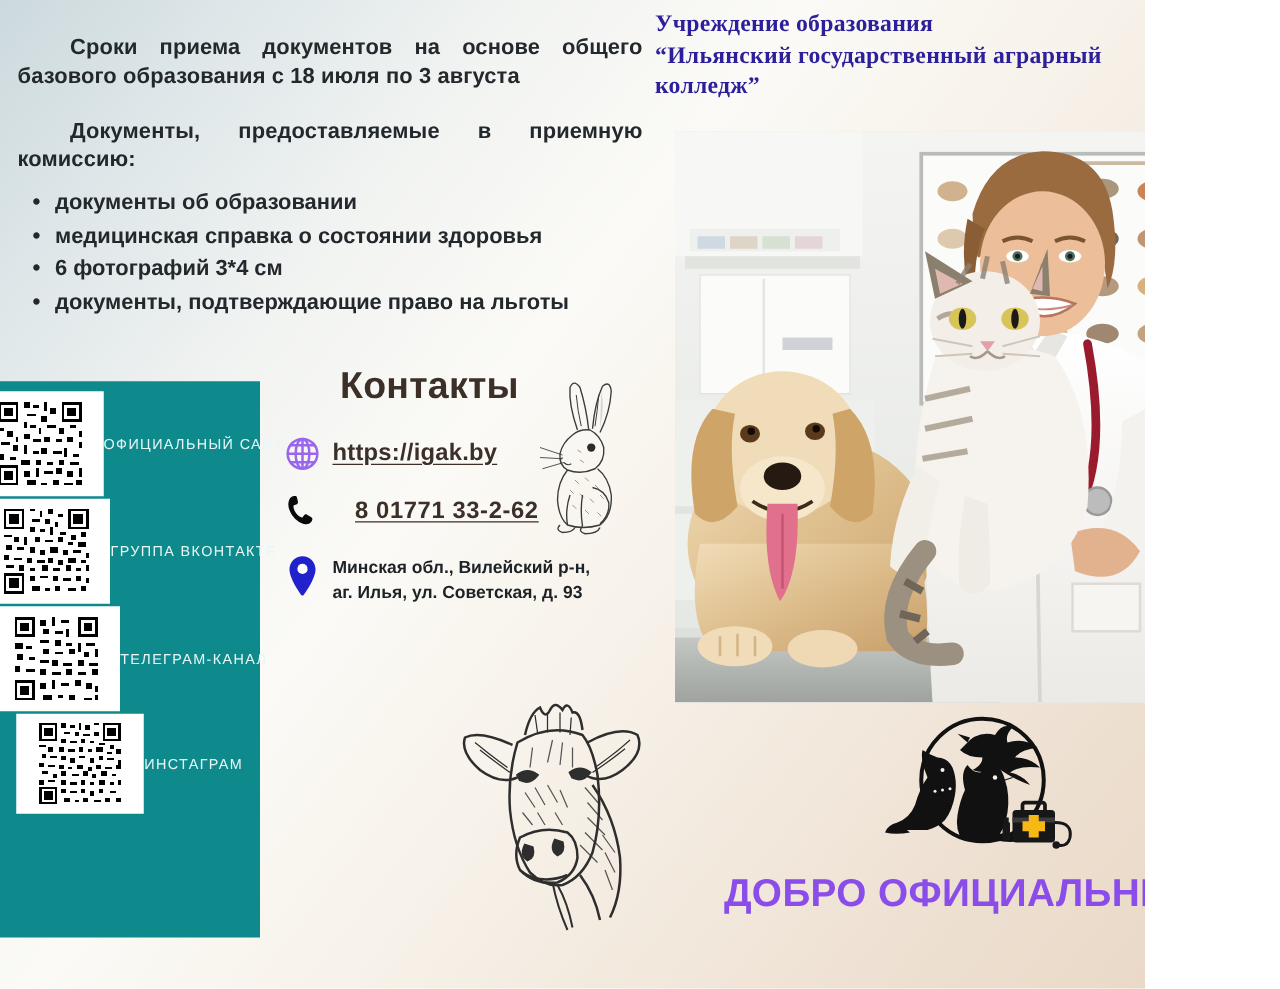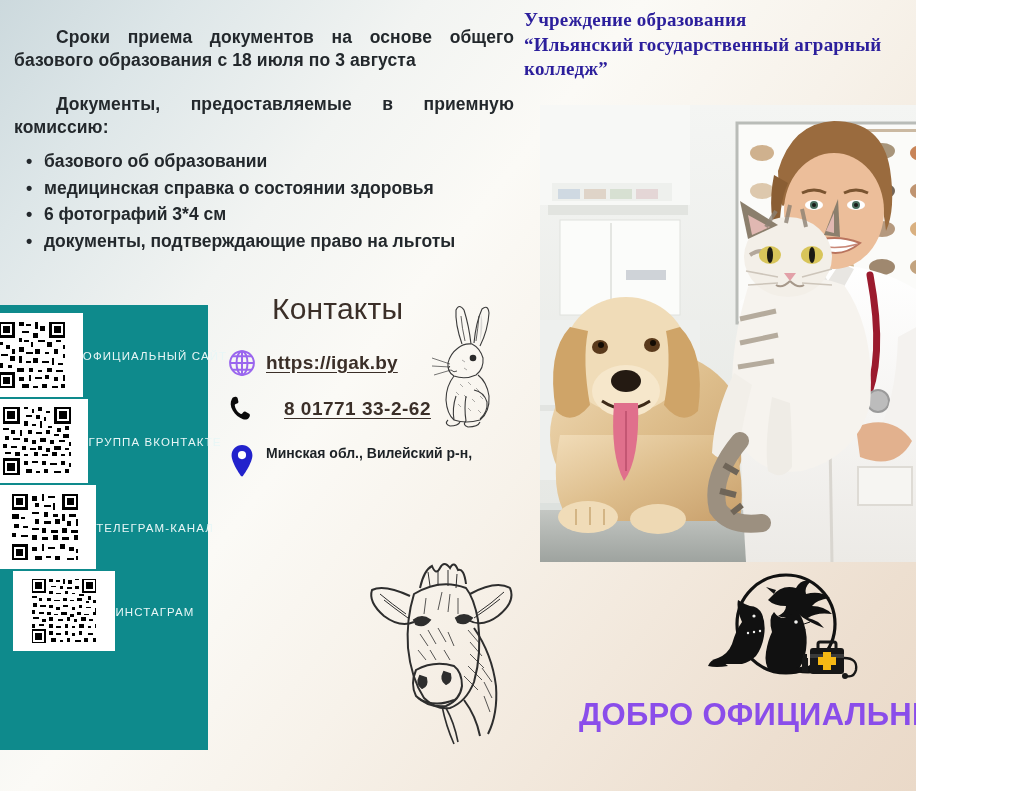--- a/index.html
+++ b/index.html
@@ -134,21 +134,21 @@
 
   
   #contacts {
     position: absolute;
     left: 224px;
     top: 292px;
     width: 300px;
   }
   #contacts-title {
     font-size: 30px;
-    font-weight: normal;
+    font-weight: bold;
     color: #3b2f28;
     margin: 0 0 22px 48px;
     letter-spacing: 0.2px;
   }
   .contact-row {
     display: flex;
     align-items: center;
     margin-bottom: 16px;
   }
   .contact-row.addr { align-items: flex-start; margin-top: 20px; }
@@ -220,21 +220,21 @@
 </style>
 </head>
 <body>
 
 <div id="page">
 
   <div id="left-text">
     <p class="para">Сроки приема документов на основе общего базового образования с 18 июля по 3 августа</p>
     <p class="para last">Документы, предоставляемые в приемную комиссию:</p>
     <ul class="doclist">
-      <li>базового об образовании</li>
+      <li>документы об образовании</li>
       <li>медицинская справка о состоянии здоровья</li>
       <li>6 фотографий 3*4 см</li>
       <li>документы, подтверждающие право на льготы</li>
     </ul>
   </div>
 
   <div id="org-title">
     <div>Учреждение образования</div>
     <div>“Ильянский государственный аграрный</div>
     <div>колледж”</div>
@@ -834,20 +834,21 @@
 
     <div class="contact-row addr">
       <span class="c-icon">
         <svg width="30" height="34" viewBox="0 0 24 30" fill="#2222cc">
           <path d="M12 0.8C6.9 0.8 2.8 4.9 2.8 10c0 6.6 7.6 17.2 8.4 18.3.4.5 1.2.5 1.6 0C13.6 27.2 21.2 16.6 21.2 10c0-5.1-4.1-9.2-9.2-9.2z"></path>
           <circle cx="12" cy="9.8" r="3.6" fill="#ffffff"></circle>
         </svg>
       </span>
       <span class="c-text addr-text">
         <span>Минская обл., Вилейский р-н,</span><br>
+        <span>аг. Илья, ул. Советская, д. 93</span>
       </span>
     </div>
   </div>
 
   <div id="rabbit-ill">
     <svg width="78" height="128" viewBox="0 0 78 128" fill="none" stroke="#3b3b3b" stroke-width="1.1">
 
       <path d="M30 44 Q23 24 24 10 Q27 3 32 10 Q37 26 39 44"></path>
       <path d="M42 43 Q44 22 50 9 Q56 4 57 13 Q56 30 48 46"></path>
       <path d="M47 16 Q46 28 44 41" stroke-width="0.8"></path>

